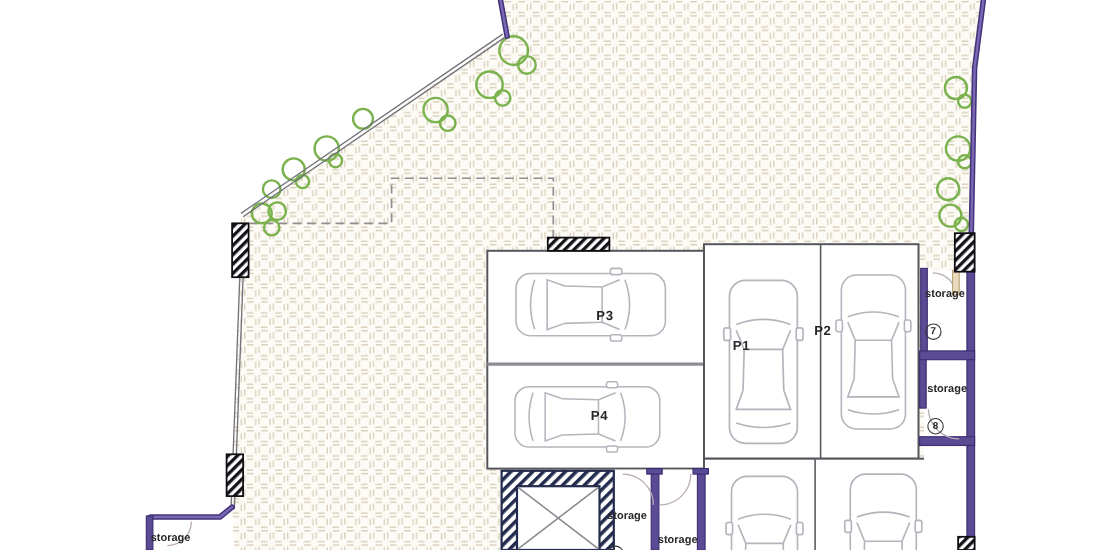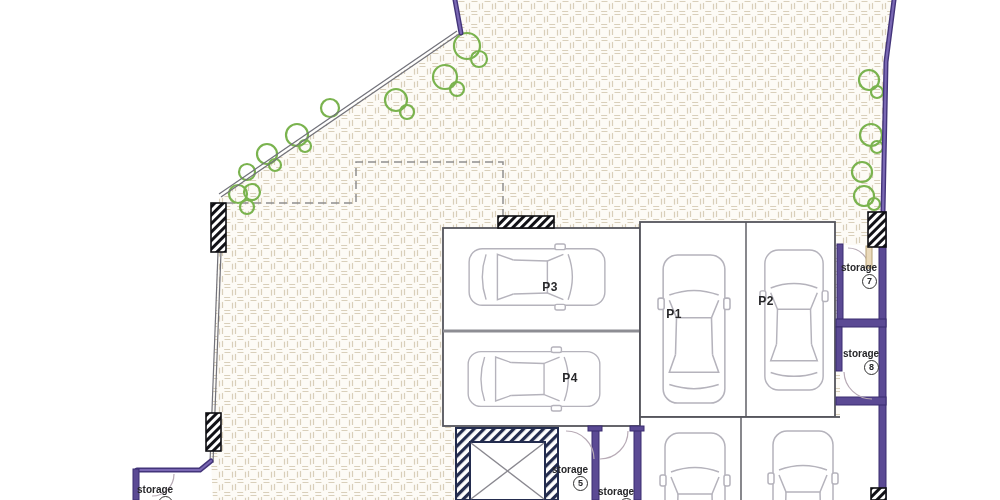--- a/index.html
+++ b/index.html
@@ -26,21 +26,21 @@
   .elev-x{stroke:#8a8890;stroke-width:1.4;fill:none;}
   .door-arc{stroke:#b8abb6;stroke-width:1.2;fill:none;}
   .door-leaf{fill:#ead9ba;stroke:#b7a277;stroke-width:1;}
   .tree{stroke:var(--tree-green);stroke-width:2.2;fill:none;}
   .car-line{stroke:var(--car-outline);stroke-width:1.5;fill:none;}
   .car-body{stroke:var(--car-outline);stroke-width:1.5;fill:#ffffff;}
 
   
   .lbl{position:absolute;color:var(--text);white-space:nowrap;}
   .p-label{font-size:12px;font-weight:700;transform:translate(-50%,-50%);letter-spacing:.5px;}
-  .storage-label{display:flex;flex-direction:column;align-items:flex-end;font-size:10px;font-weight:700;line-height:11px;}
+  .storage-label{display:flex;flex-direction:column;align-items:flex-start;font-size:10px;font-weight:700;line-height:11px;gap:20px;}
   .circle-num{
     display:inline-block;width:13px;height:13px;margin-top:1px;
     border:1.2px solid #333;border-radius:50%;
     font-size:9px;font-weight:700;line-height:13px;text-align:center;
   }
 </style>
 </head>
 <body>
 
 <div id="stage">
@@ -185,23 +185,23 @@
       <use href="#car" width="66" height="158" transform="translate(616,244) rotate(90)"></use>
       <use href="#car" width="64" height="152" transform="translate(610,347) rotate(90)"></use>
       <use href="#car" width="72" height="158" transform="translate(658,250)"></use>
       <use href="#car" width="68" height="164" transform="translate(760,238)"></use>
       <use href="#car" width="70" height="150" transform="translate(660,430)"></use>
       <use href="#car" width="70" height="150" transform="translate(768,428)"></use>
     </g>
   </svg>
 
   <div class="lbl p-label" style="left:550px;top:287px">P3</div>
-  <div class="lbl p-label" style="left:570px;top:378px">P4</div>
+  <div class="lbl p-label" style="left:545px;top:378px">P4</div>
   <div class="lbl p-label" style="left:674px;top:314px">P1</div>
-  <div class="lbl p-label" style="left:766px;top:301px">P2</div>
+  <div class="lbl p-label" style="left:748px;top:301px">P2</div>
 
   <div class="lbl storage-label" style="left:841px;top:262px">
     <span>storage</span>
     <span class="circle-num">7</span>
   </div>
   <div class="lbl storage-label" style="left:843px;top:348px">
     <span>storage</span>
     <span class="circle-num">8</span>
   </div>
   <div class="lbl storage-label" style="left:552px;top:464px">

